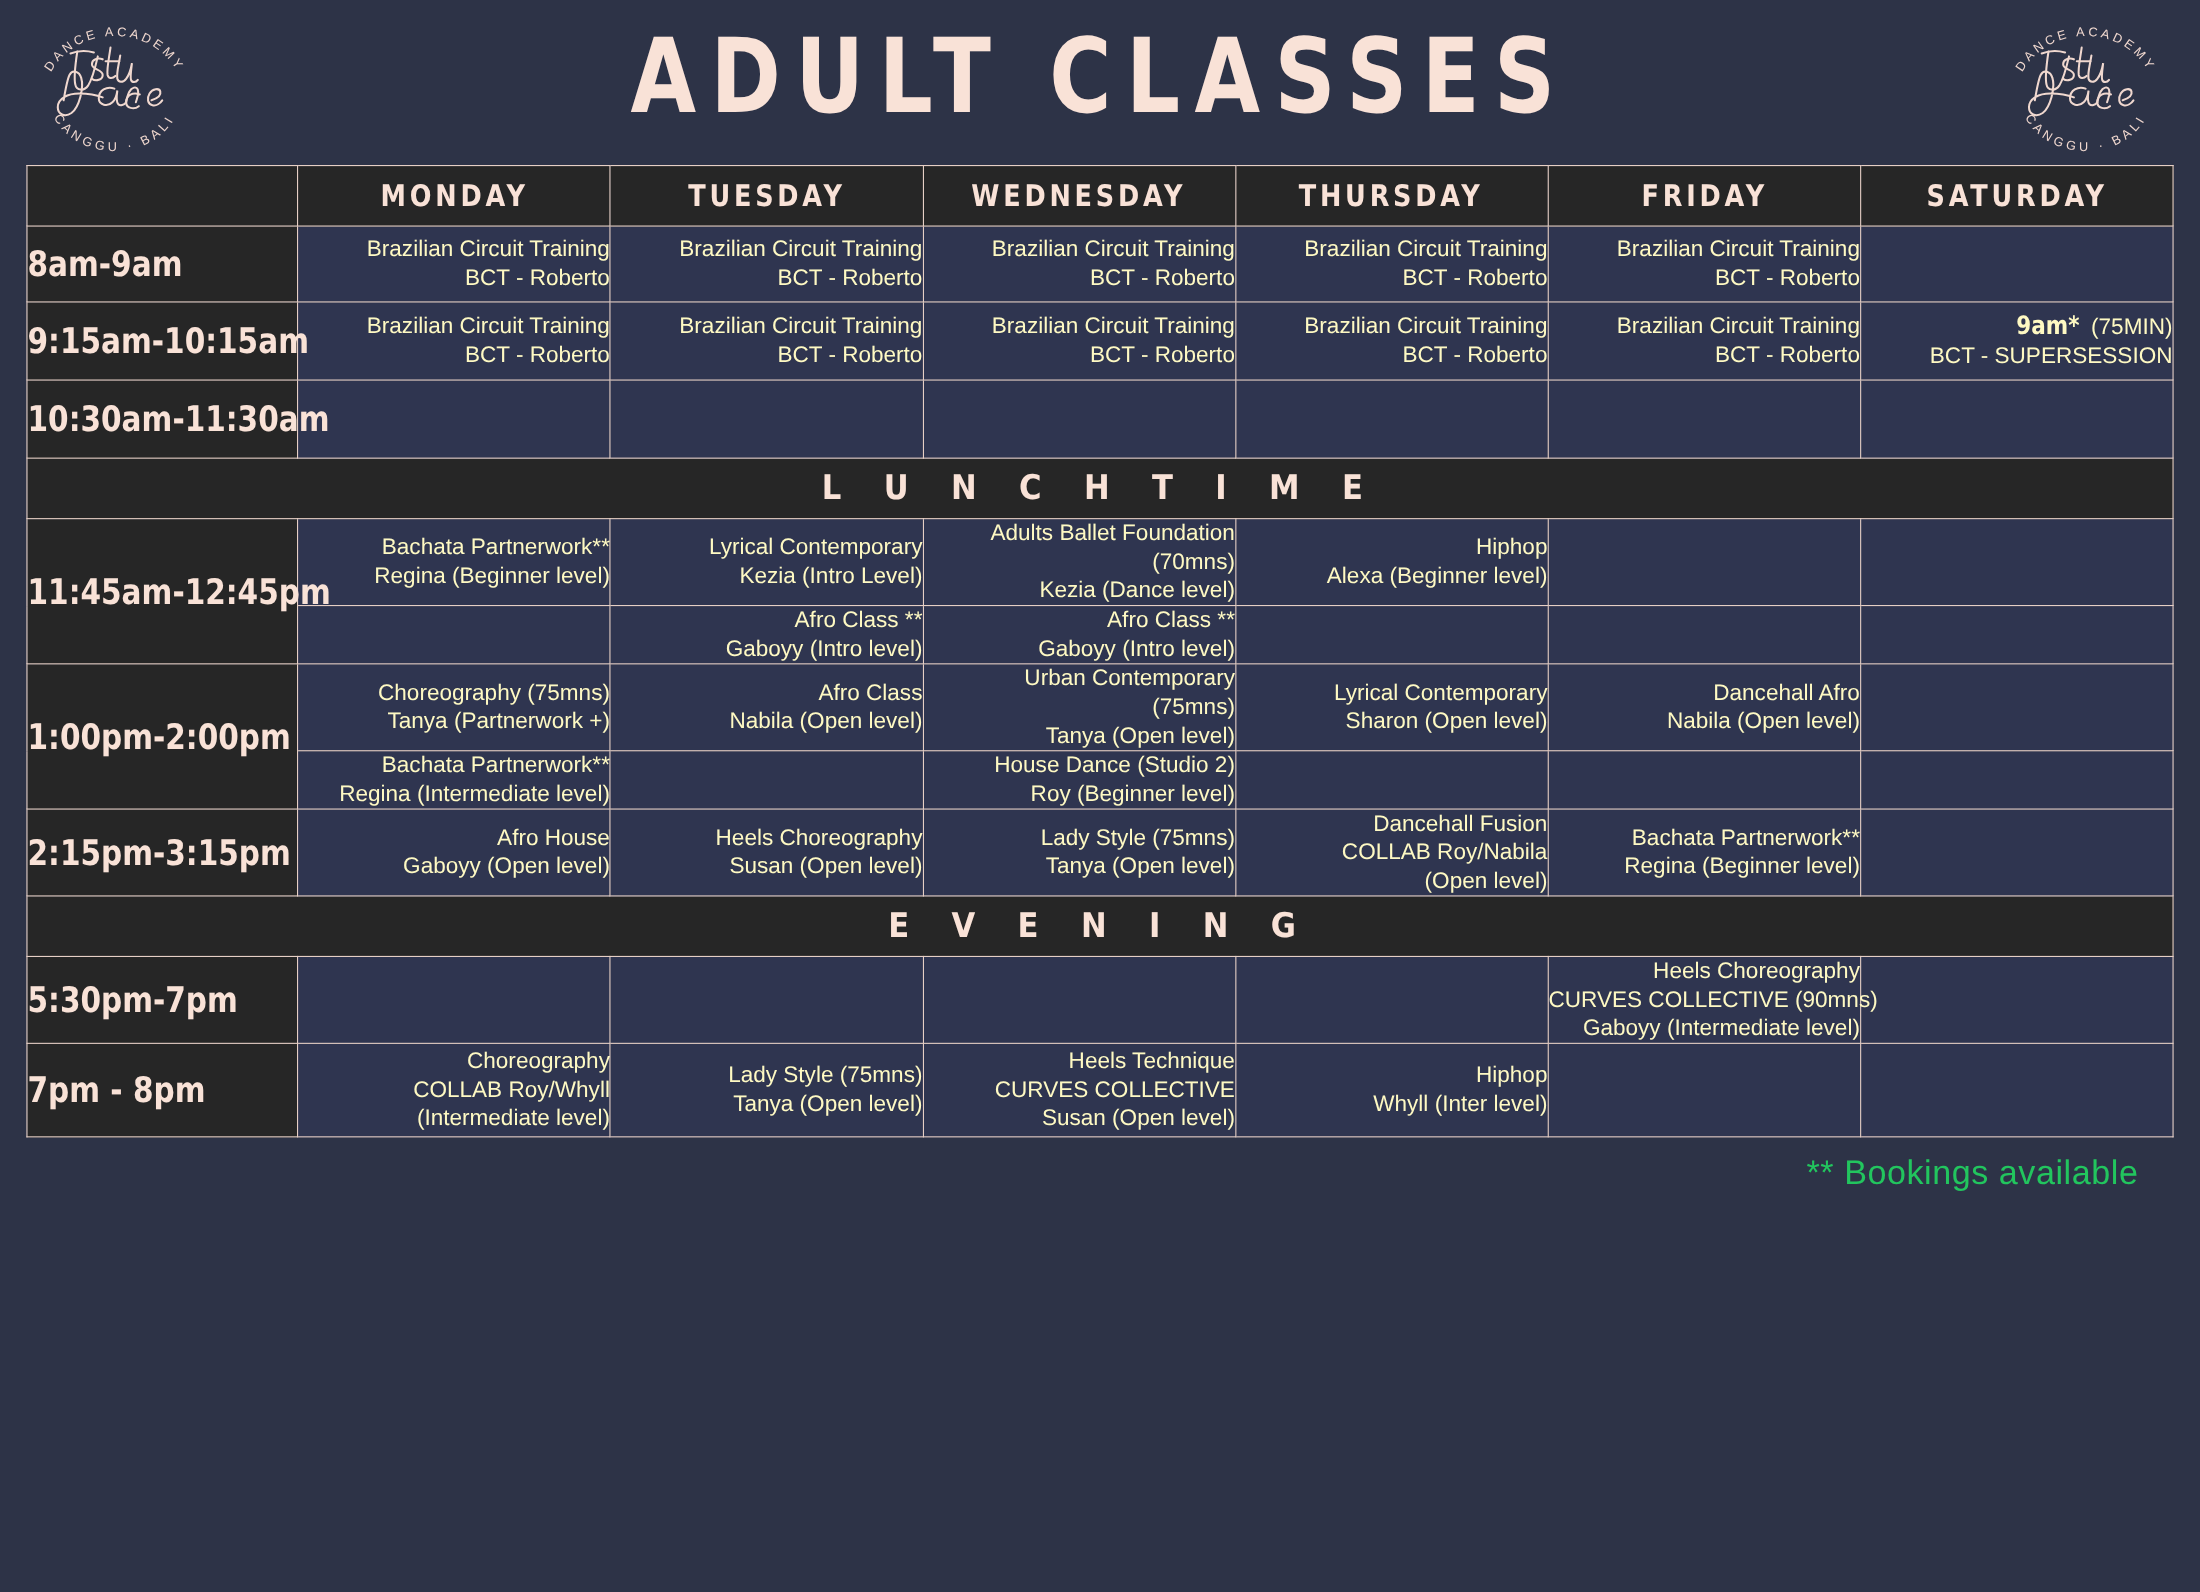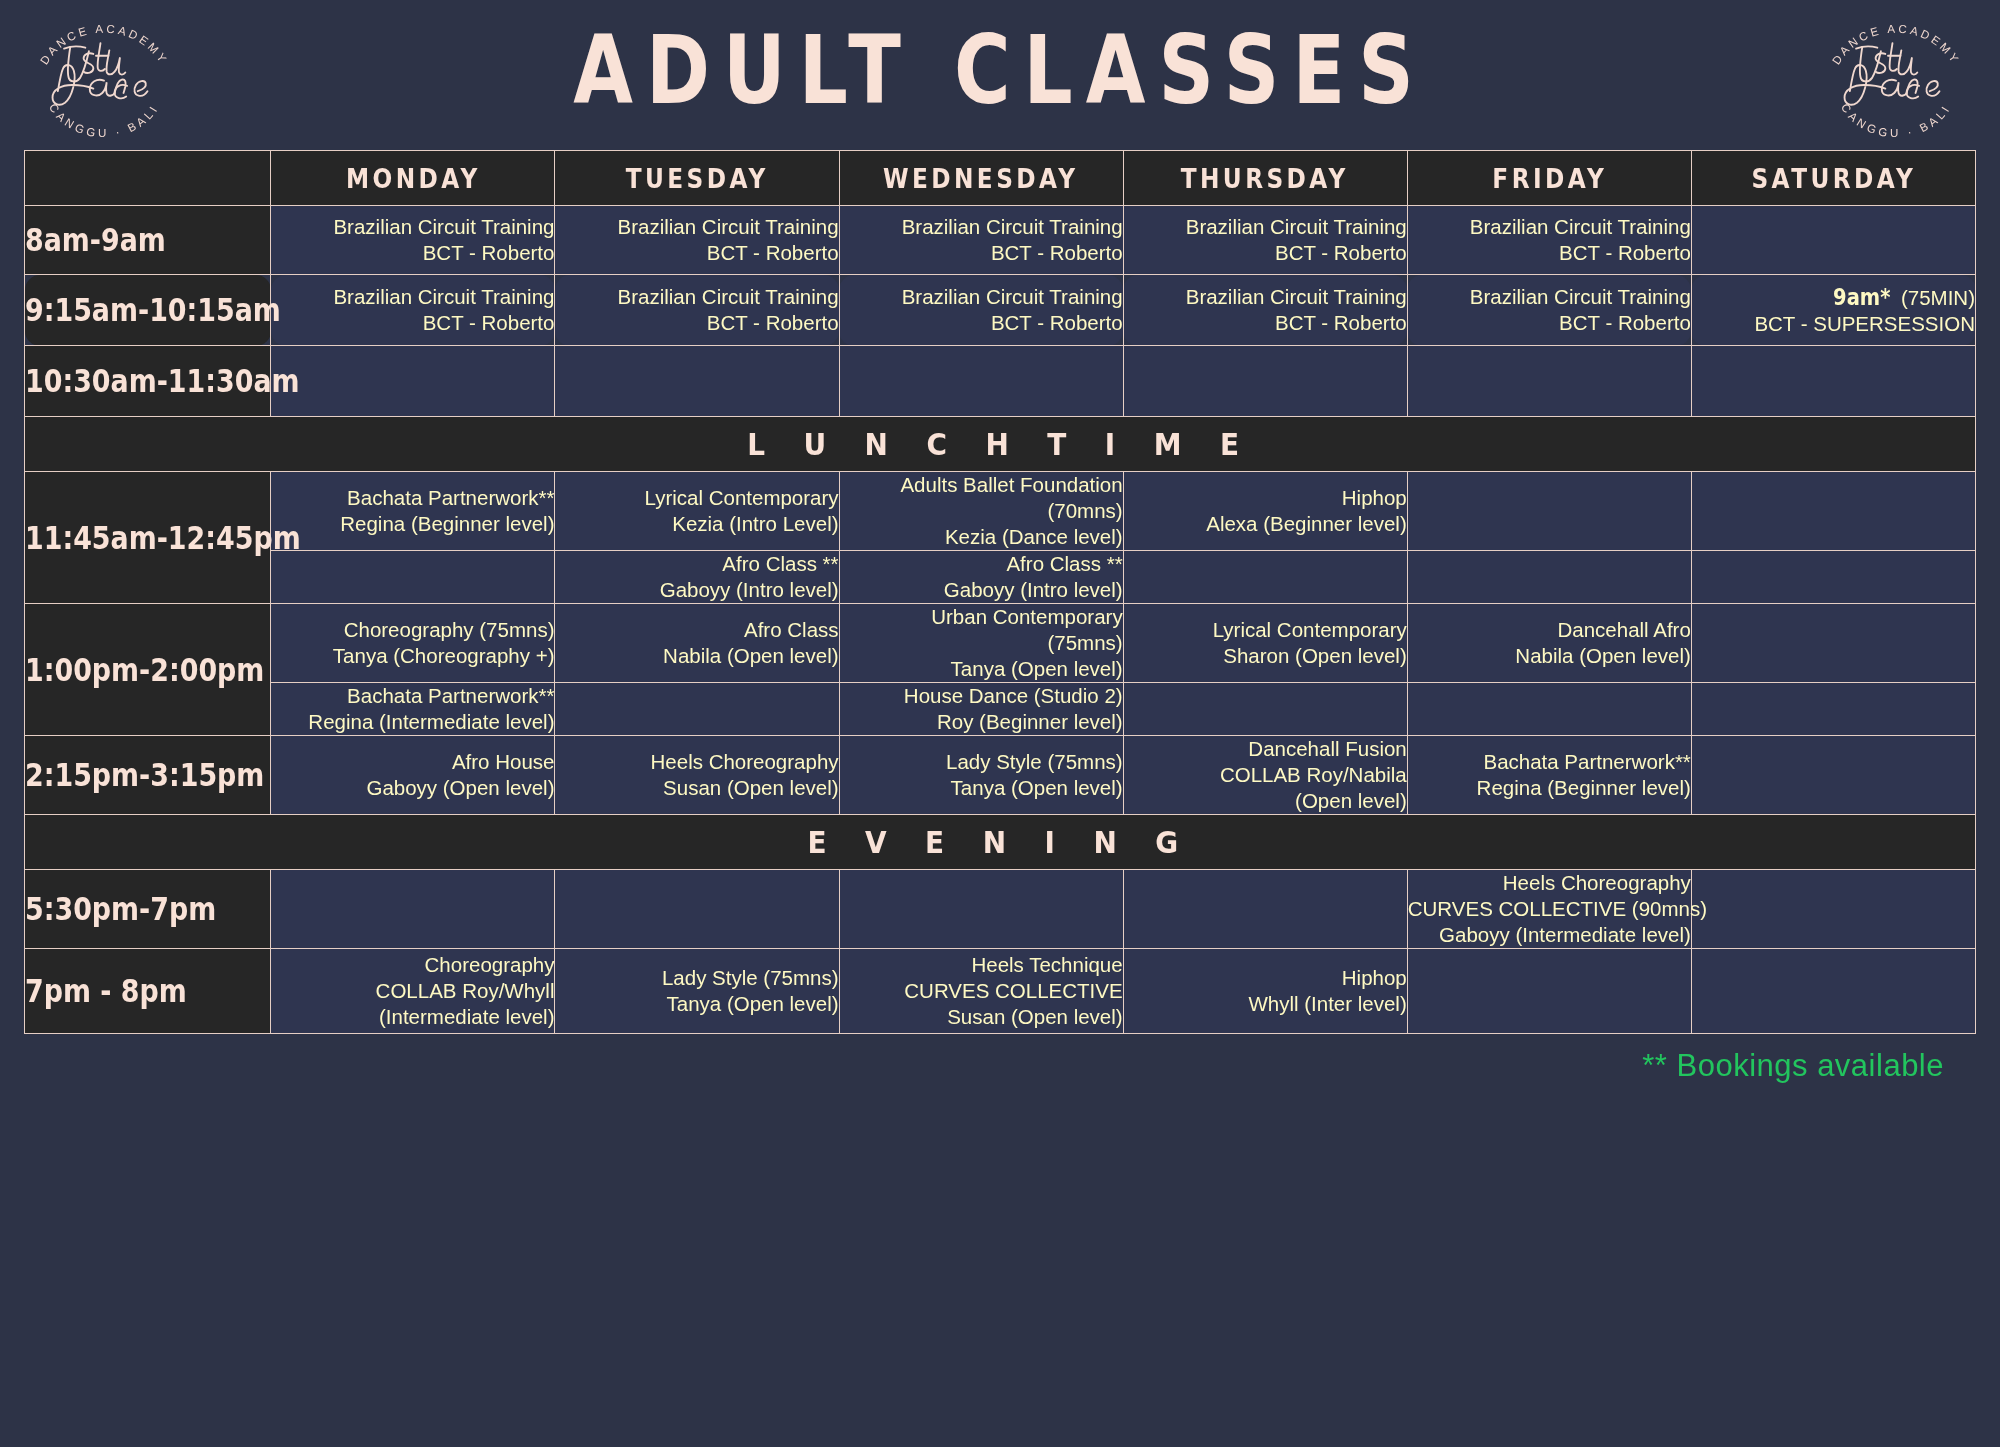--- a/index.html
+++ b/index.html
@@ -130,21 +130,21 @@
     font-family: "DejaVu Sans", sans-serif;
     font-weight: bold;
     font-size: 23px;
     letter-spacing: 0;
     display: inline-block;
     transform: scaleX(0.85);
   }
 
   
   tr.r-8am td  { height: 68px; }
-  tr.r-915 td  { height: 70px; border-radius: 15px; }
+  tr.r-915 td  { height: 70px; }
   tr.r-1030 td { height: 70px; }
   tr.r-530 td  { height: 78px; }
   tr.r-7pm td  { height: 84px; }
 
   
   .footnote {
     margin-top: 14px;
     padding-right: 32px;
     text-align: right;
     font-size: 31px;
@@ -333,21 +333,21 @@
             <span class="line">Gaboyy (Intro level)</span>
           </td>
           <td class="class-cell"></td>
           <td class="class-cell"></td>
           <td class="class-cell"></td>
         </tr>
         <tr>
           <td class="time-cell" rowspan="2"><span>1:00pm-2:00pm</span></td>
           <td class="class-cell">
             <span class="line">Choreography (75mns)</span>
-            <span class="line">Tanya (Choreography +)</span>
+            <span class="line">Tanya (Partnerwork +)</span>
           </td>
           <td class="class-cell">
             <span class="line">Afro Class</span>
             <span class="line">Nabila (Open level)</span>
           </td>
           <td class="class-cell">
             <span class="line">Urban Contemporary</span>
             <span class="line">(75mns)</span>
             <span class="line">Tanya (Open level)</span>
           </td>

